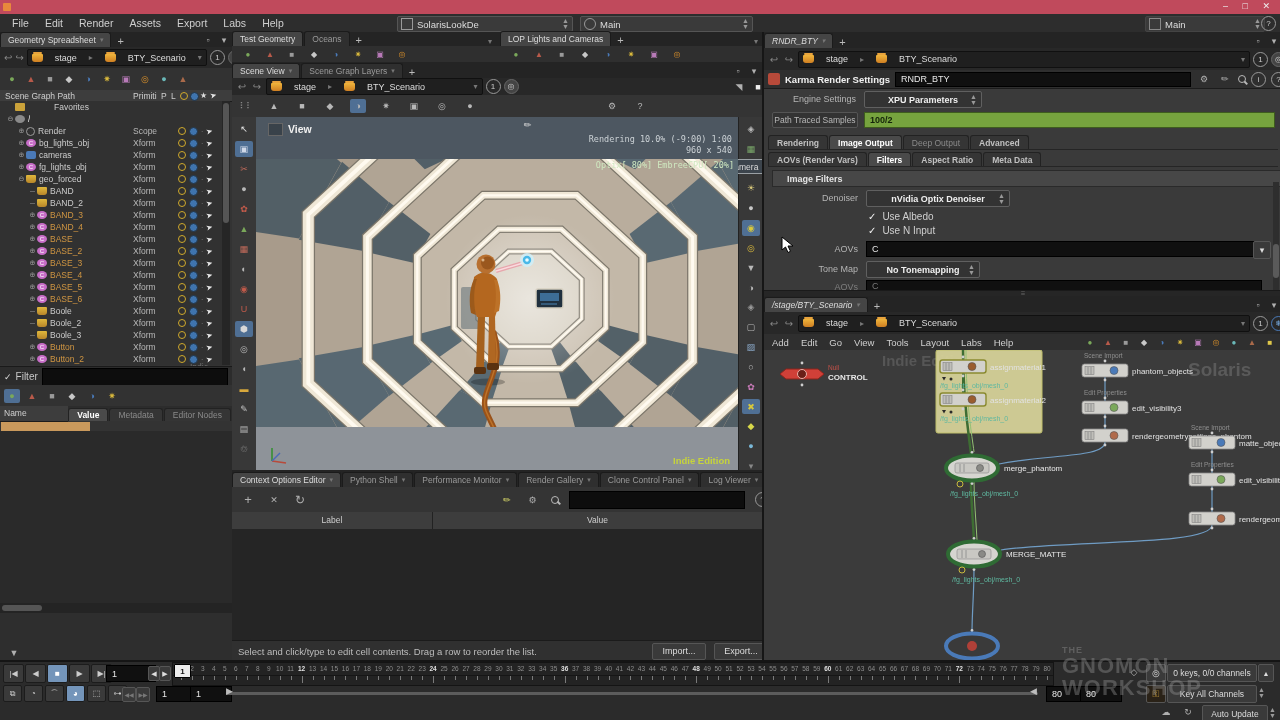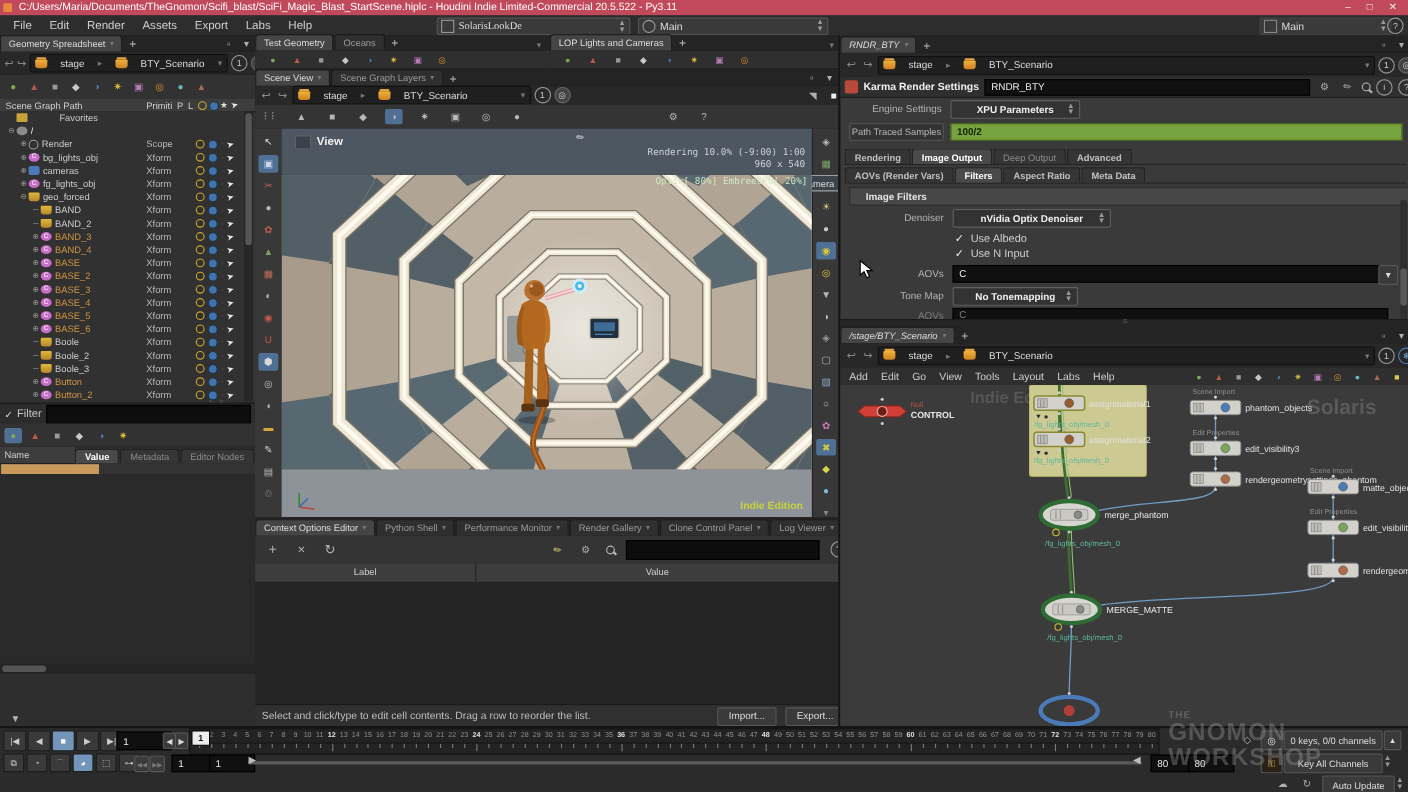--- a/index.html
+++ b/index.html
@@ -74,35 +74,34 @@
   .vtool .iconbtn{width:18px;height:16px;}
   .wm{color:#9a9a9a;font-weight:bold;letter-spacing:1px;opacity:.38;line-height:1;}
 </style>
 </head>
 <body>
 
 <div id="app">
 
   <div class="ab titlebar flex">
     <div class="ab" style="left:3px;top:3px;width:8px;height:8px;background:#e8893c;border-radius:1px;"></div>
-    <span class="ab" style="left:17px;top:1px;">C:/Users/Maria/Documents/TheGnomon/Scifi_blast/SciFi_Magic_Blast_StartScene.hiplc - Houdini Indie Limited-Commercial 20.5.522 - Py3.11</span>
     <span class="ab winbtns" style="right:4px;top:1px;">– □ ✕</span>
   </div>
 
   <div class="ab menubar flex">
     <div id="main-menus" class="flex" style="padding-left:4px;">
         <span class="menu-item">File</span>
         <span class="menu-item">Edit</span>
         <span class="menu-item">Render</span>
         <span class="menu-item">Assets</span>
         <span class="menu-item">Export</span>
         <span class="menu-item">Labs</span>
         <span class="menu-item">Help</span>
       </div>
-    <div class="selector ab" style="left:397px;top:2px;width:168px;font-family:Liberation Serif, serif;">
+    <div class="selector ab" style="left:397px;top:2px;width:168px;">
       <span class="ic" style="width:10px;height:10px;border:1px solid #999;"></span>
       <span style="flex:1;">SolarisLookDe</span>
         <span class="spin">▲<br>▼</span>
     </div>
     <div class="selector ab" style="left:580px;top:2px;width:165px;">
       <span class="ic" style="width:10px;height:10px;border-radius:50%;border:1px solid #999;"></span>
       <span style="flex:1;">Main</span>
         <span class="spin">▲<br>▼</span>
     </div>
     <div class="selector ab" style="left:1145px;top:2px;width:112px;border-color:#444;">

